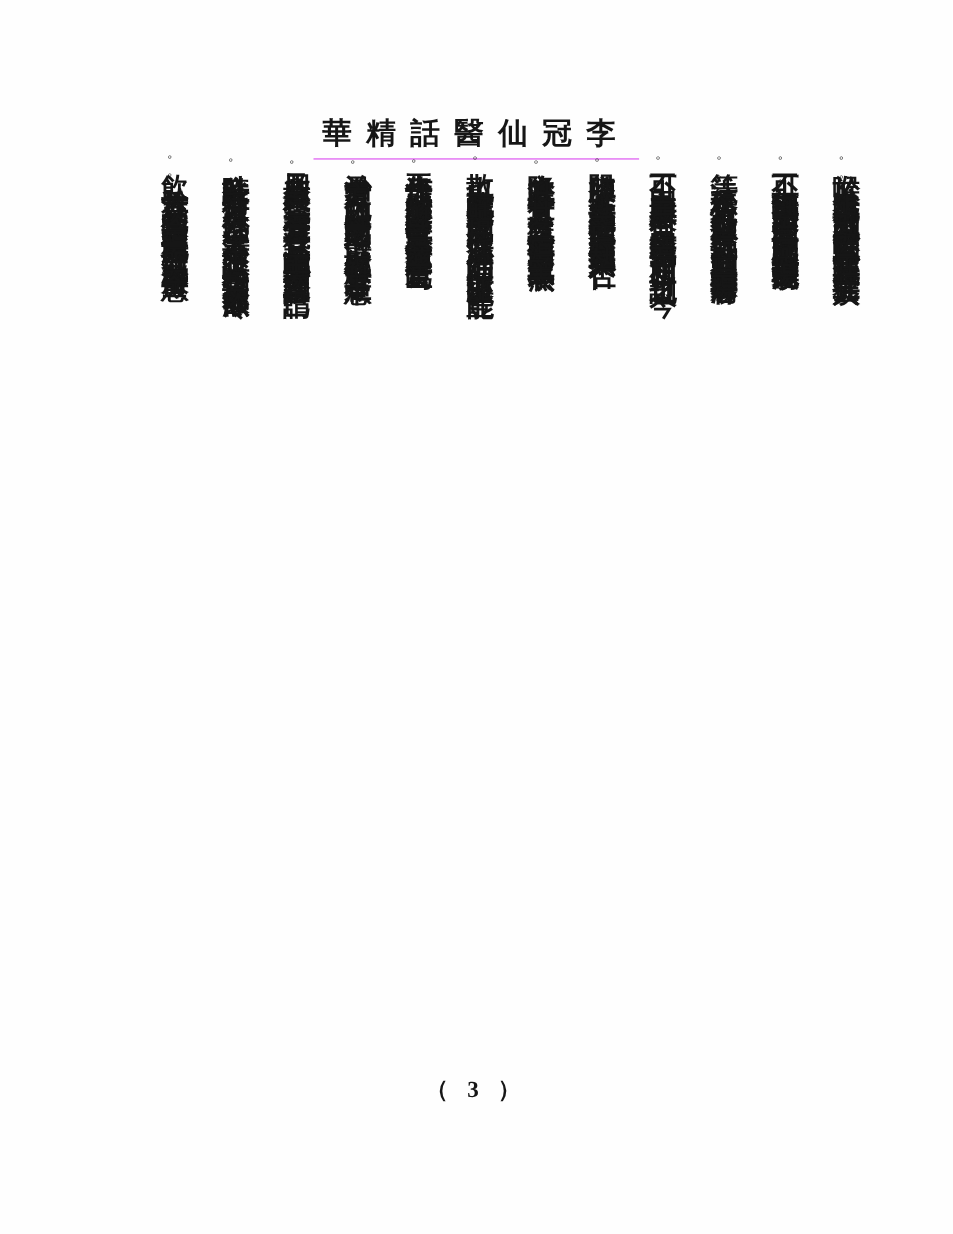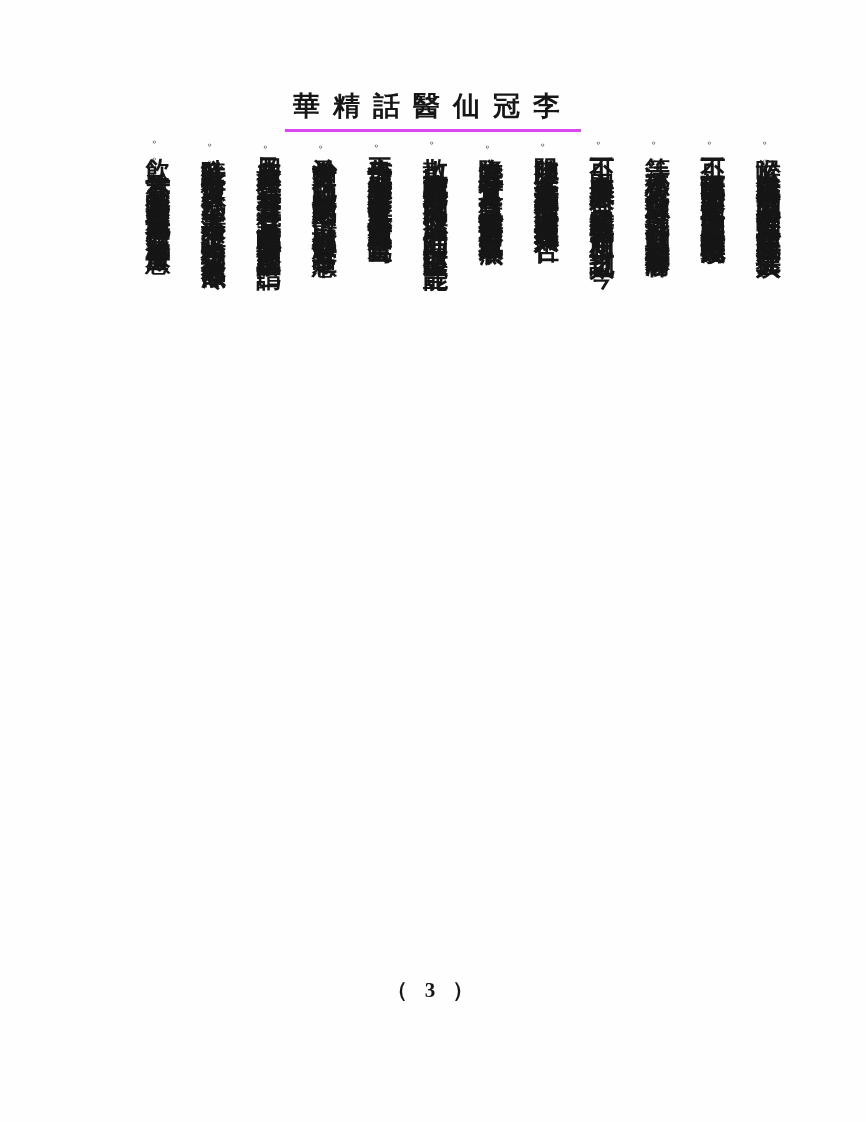--- a/index.html
+++ b/index.html
@@ -12,29 +12,29 @@
     width: 866px;
     height: 1122px;
     background: #fefefe;
     overflow: hidden;
     font-family: "Liberation Serif", serif;
     color: #161616;
   }
   
   .title {
     position: absolute;
-    top: 88px;
+    top: 103px;
     left: 50%;
     transform: translateX(-50%);
     font-size: 27px;
     font-weight: 700;
     letter-spacing: 13px;
     white-space: nowrap;
     padding: 0 8px 5px 8px;
-    border-bottom: 3px solid #d946ef;
+    border-bottom: 1px solid #d946ef;
     text-align: center;
   }
   
   .text-block {
     position: absolute;
     top: 138px;
     right: 70px;
     height: 852px;
     writing-mode: vertical-rl;
     text-orientation: upright;

